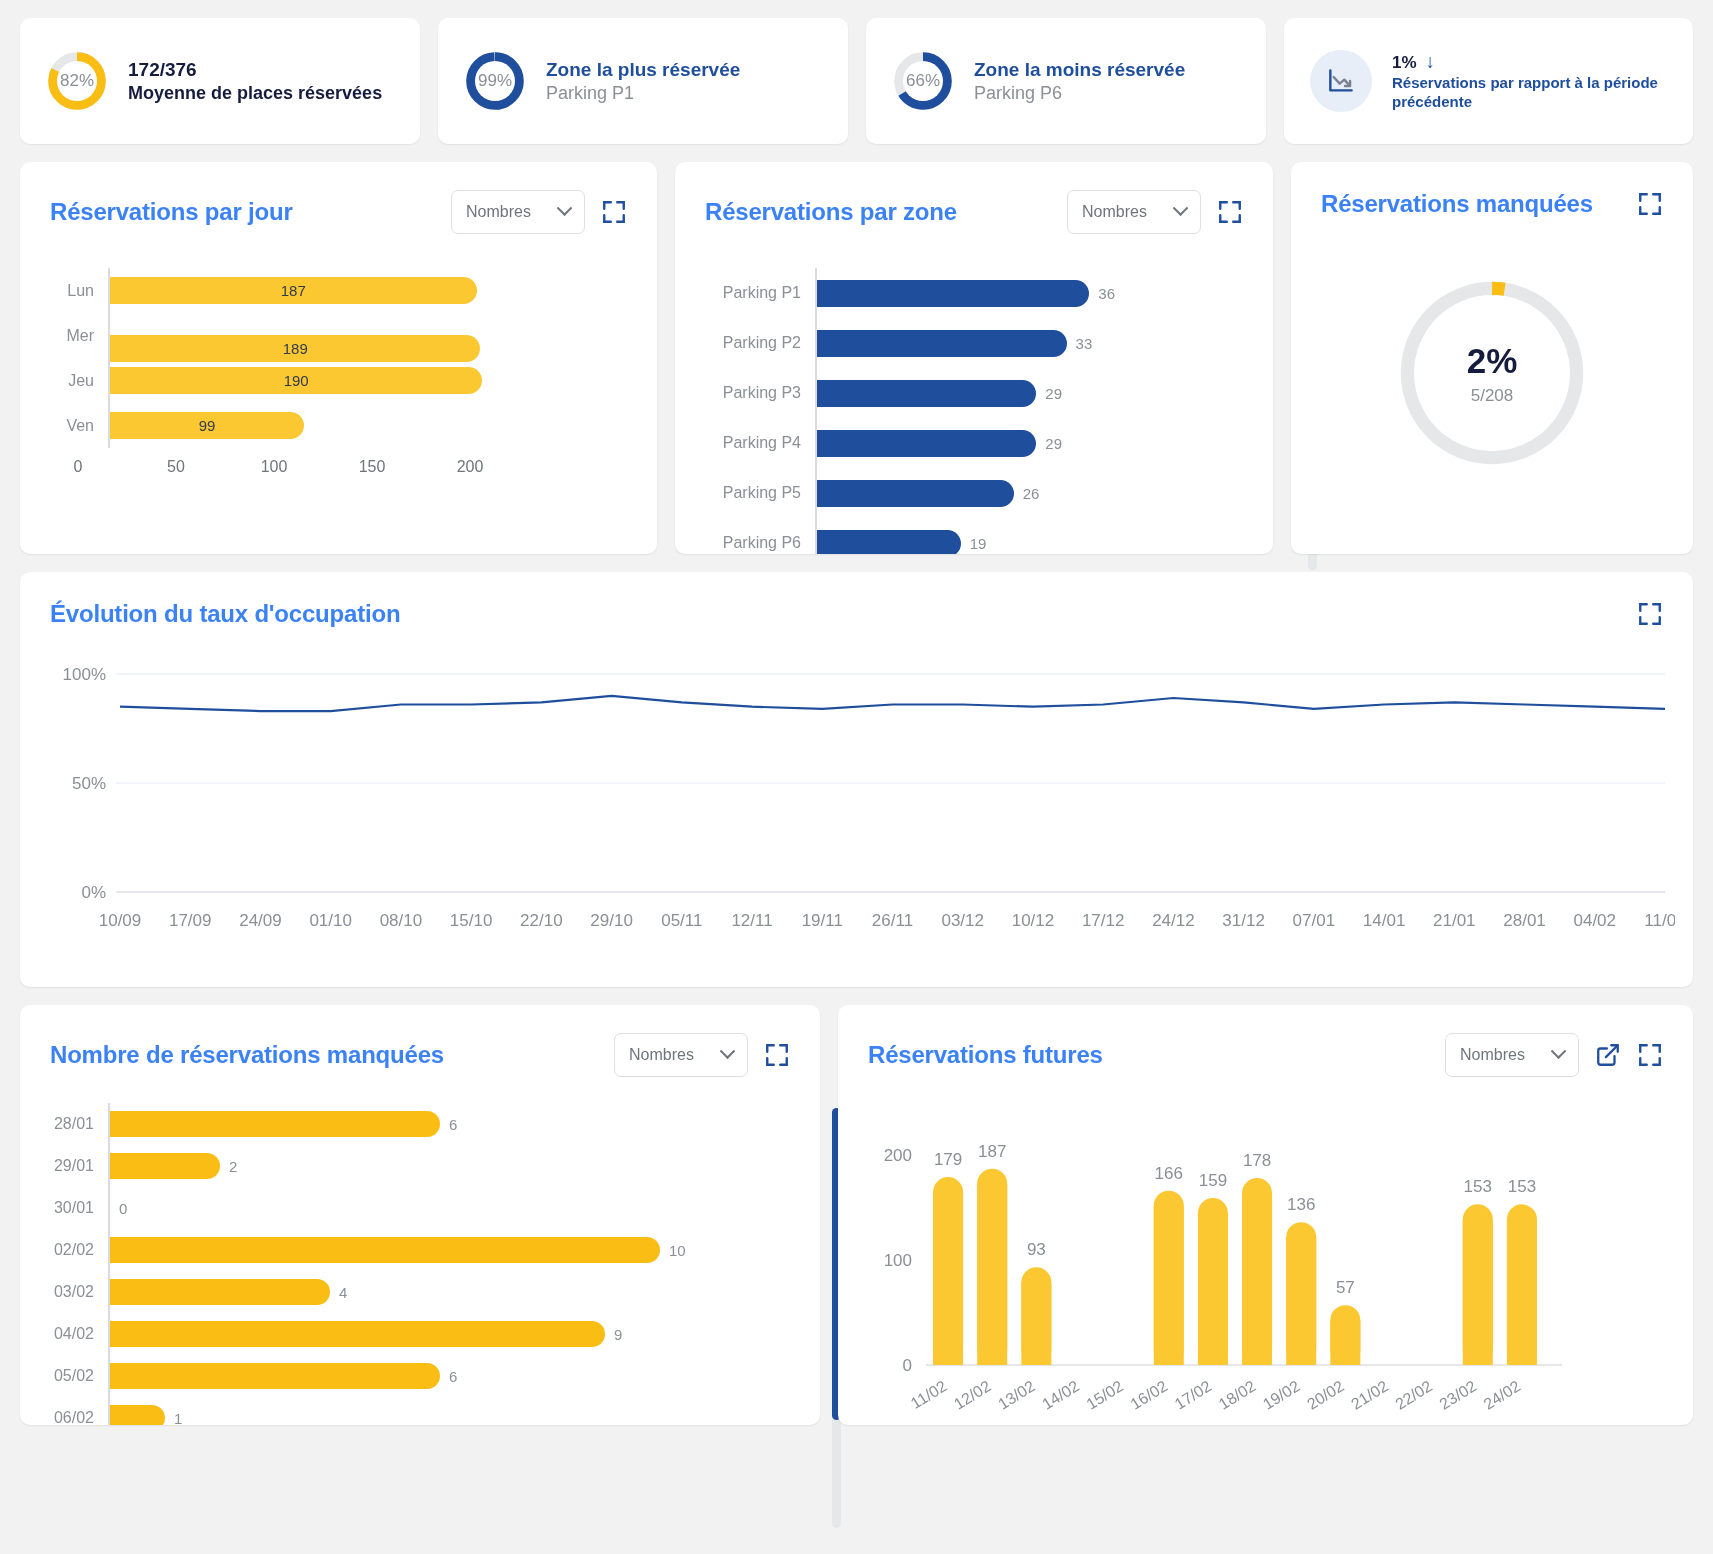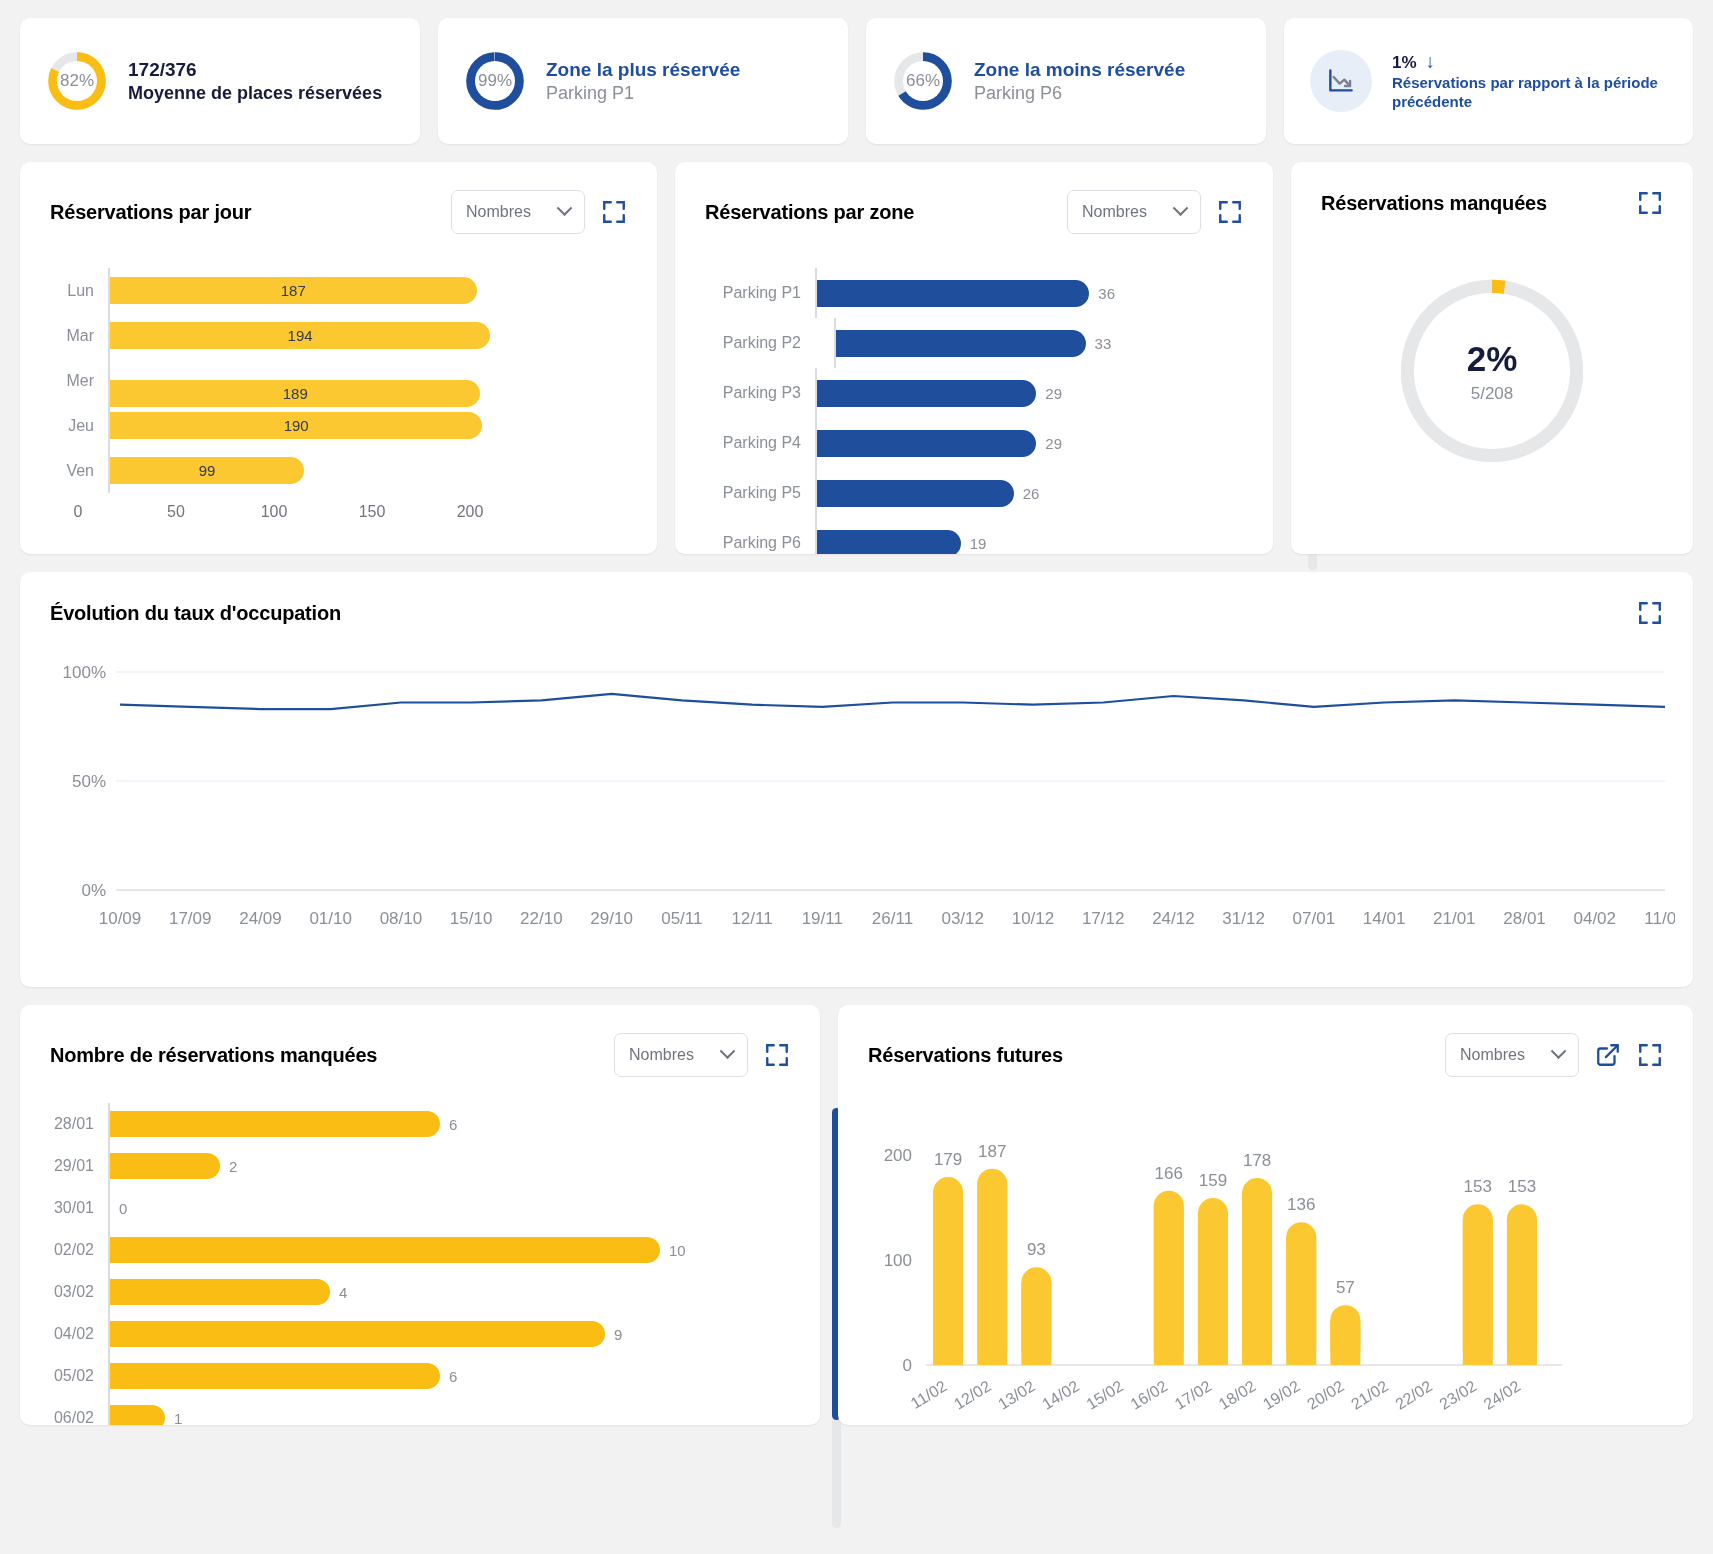--- a/index.html
+++ b/index.html
@@ -45,21 +45,21 @@
   
   .row { display: flex; gap: 18px; margin-top: 18px; }
   .card {
     background: #fff; border-radius: 10px; position: relative;
     box-shadow: 0 1px 2px rgba(0,0,0,.07); overflow: hidden;
   }
   .card-head {
     display: flex; align-items: center; justify-content: space-between;
     padding: 28px 30px 0 30px;
   }
-  .card-title { font-size: 20px; font-weight: bold; color: #000000; letter-spacing: -.2px; }
+  .card-title { font-size: 24px; font-weight: bold; color: #3b82f6; letter-spacing: -.2px; }
   .head-tools { display: flex; align-items: center; gap: 16px; }
   .select {
     border: 1px solid #dcdfe4; border-radius: 7px; height: 44px; width: 134px;
     display: flex; align-items: center; justify-content: space-between;
     padding: 0 14px; font-size: 16px; color: #6f747d; background: #fff;
   }
   .chev { width: 11px; height: 11px; border-right: 2px solid #6f747d; border-bottom: 2px solid #6f747d;
           transform: rotate(45deg) translate(-3px,-3px); }
   .expand-icon { width: 26px; height: 26px; }
   .link-icon { width: 26px; height: 26px; }
@@ -185,28 +185,20 @@
       <div class="hbars" id="jour-bars">
           <div class="hrow" style="height: 45px;">
             <div class="lbl">Lun</div>
             <div class="track" style="height: 45px;">
               <div class="bar yellow" style="width: 366.52px; height: 27px; border-radius: 0px 13.5px 13.5px 0px;">
                 <span class="inval">187</span>
               </div>
             </div>
           </div>
           <div class="hrow" style="height: 45px;">
-            <div class="lbl">Mar</div>
-            <div class="track" style="height: 45px;">
-              <div class="bar yellow" style="width: 380.24px; height: 27px; border-radius: 0px 13.5px 13.5px 0px;">
-                <span class="inval">194</span>
-              </div>
-            </div>
-          </div>
-          <div class="hrow" style="height: 45px;">
             <div class="lbl">Mer</div>
             <div class="track" style="height: 45px;">
               <div class="bar yellow" style="width: 370.44px; height: 27px; border-radius: 0px 13.5px 13.5px 0px; margin-top: 25px;">
                 <span class="inval">189</span>
               </div>
             </div>
           </div>
           <div class="hrow" style="height: 45px;">
             <div class="lbl">Jeu</div>
             <div class="track" style="height: 45px;">
@@ -247,21 +239,21 @@
         </div>
       </div>
       <div class="hbars" id="zone-bars">
           <div class="hrow" style="height: 50px;">
             <div class="lbl wide">Parking P1</div>
             <div class="track" style="height: 50px;">
               <div class="bar blue" style="width: 272.308px; height: 27px; border-radius: 0px 13.5px 13.5px 0px;"></div>
               <span class="outval">36</span>
             </div>
           </div>
-          <div class="hrow" style="height: 50px; gap: 19px;">
+          <div class="hrow" style="height: 50px;">
             <div class="lbl wide">Parking P2</div>
             <div class="track" style="height: 50px;">
               <div class="bar blue" style="width: 249.615px; height: 27px; border-radius: 0px 13.5px 13.5px 0px;"></div>
               <span class="outval">33</span>
             </div>
           </div>
           <div class="hrow" style="height: 50px;">
             <div class="lbl wide">Parking P3</div>
             <div class="track" style="height: 50px;">
               <div class="bar blue" style="width: 219.359px; height: 27px; border-radius: 0px 13.5px 13.5px 0px;"></div>

